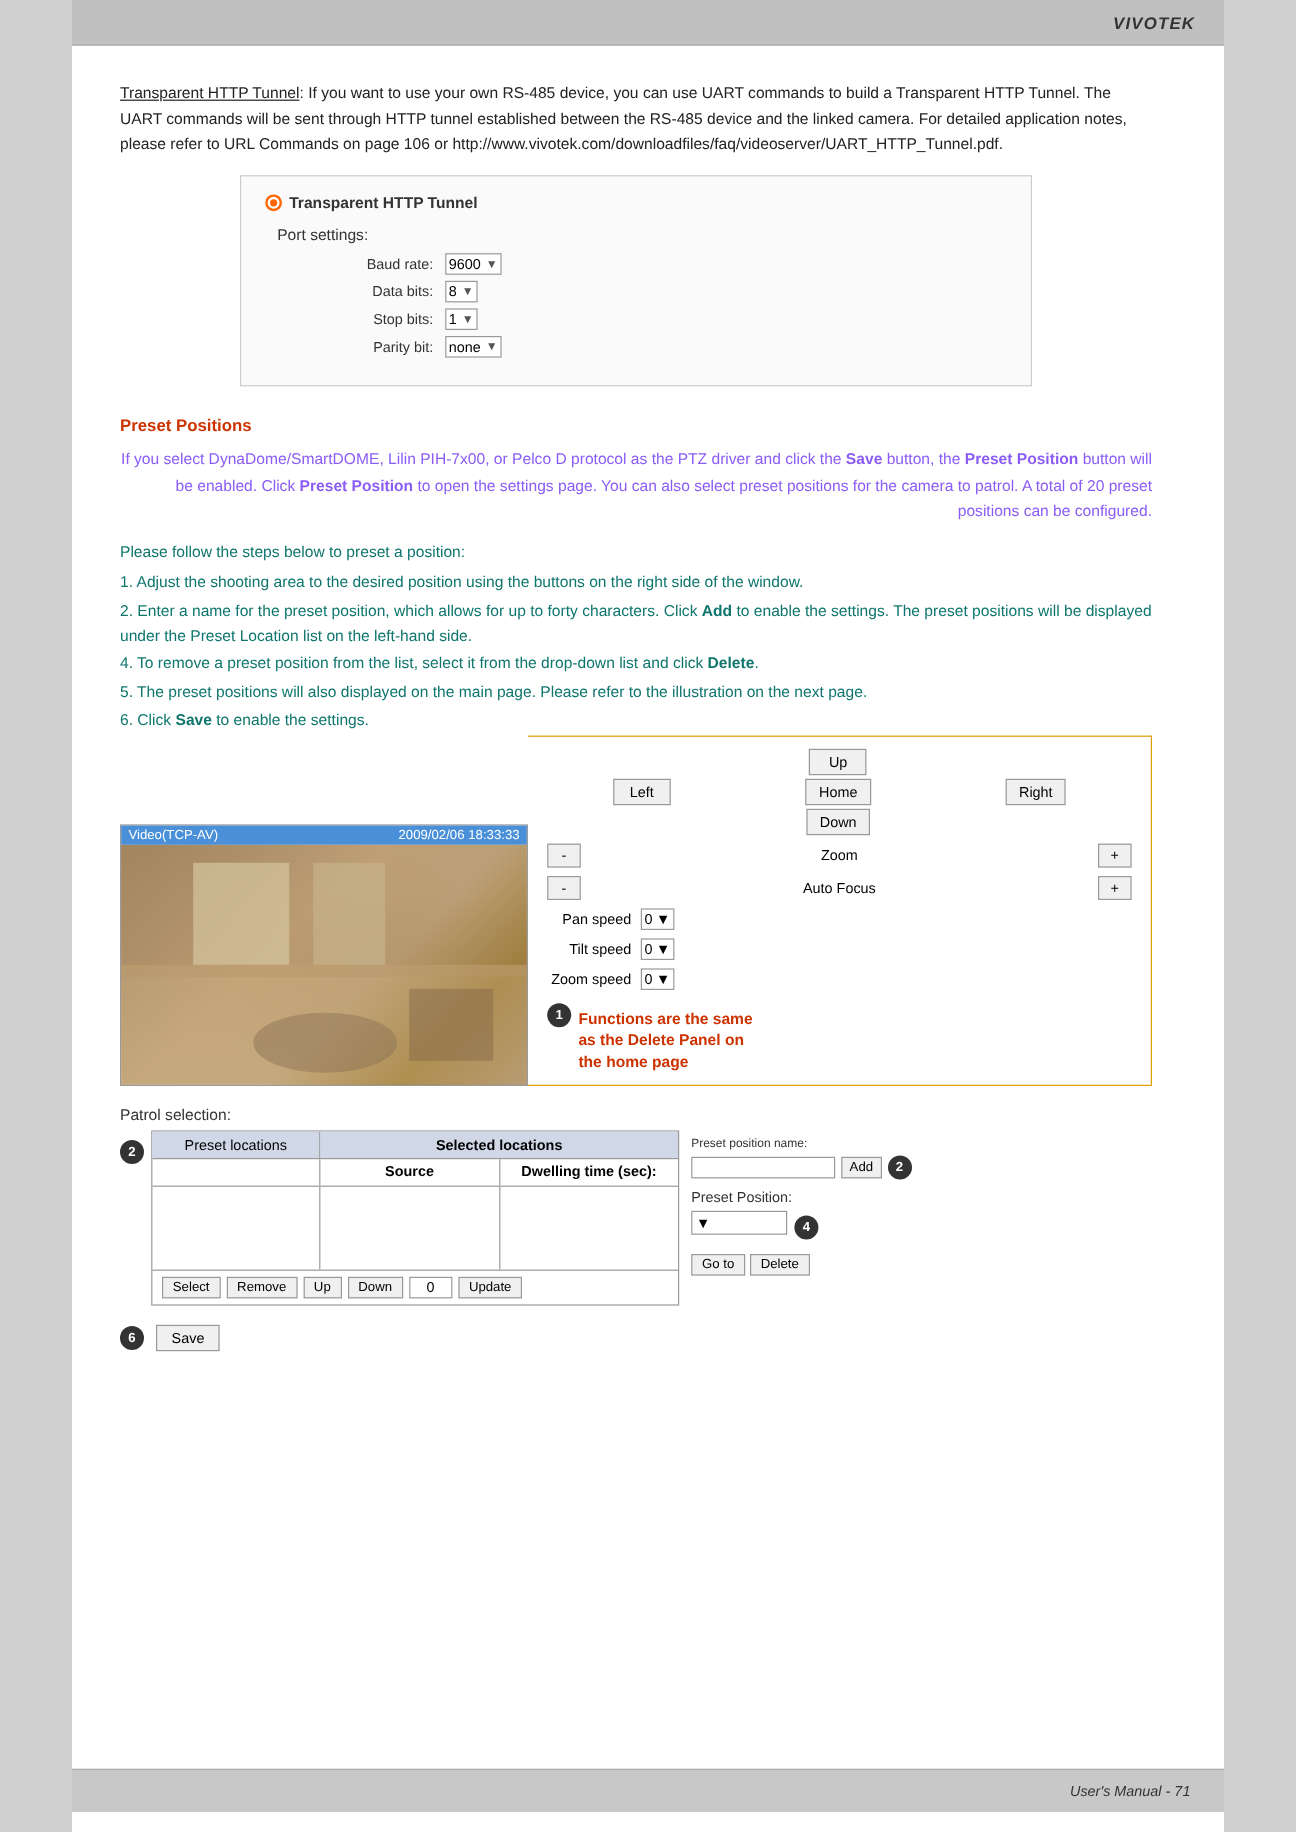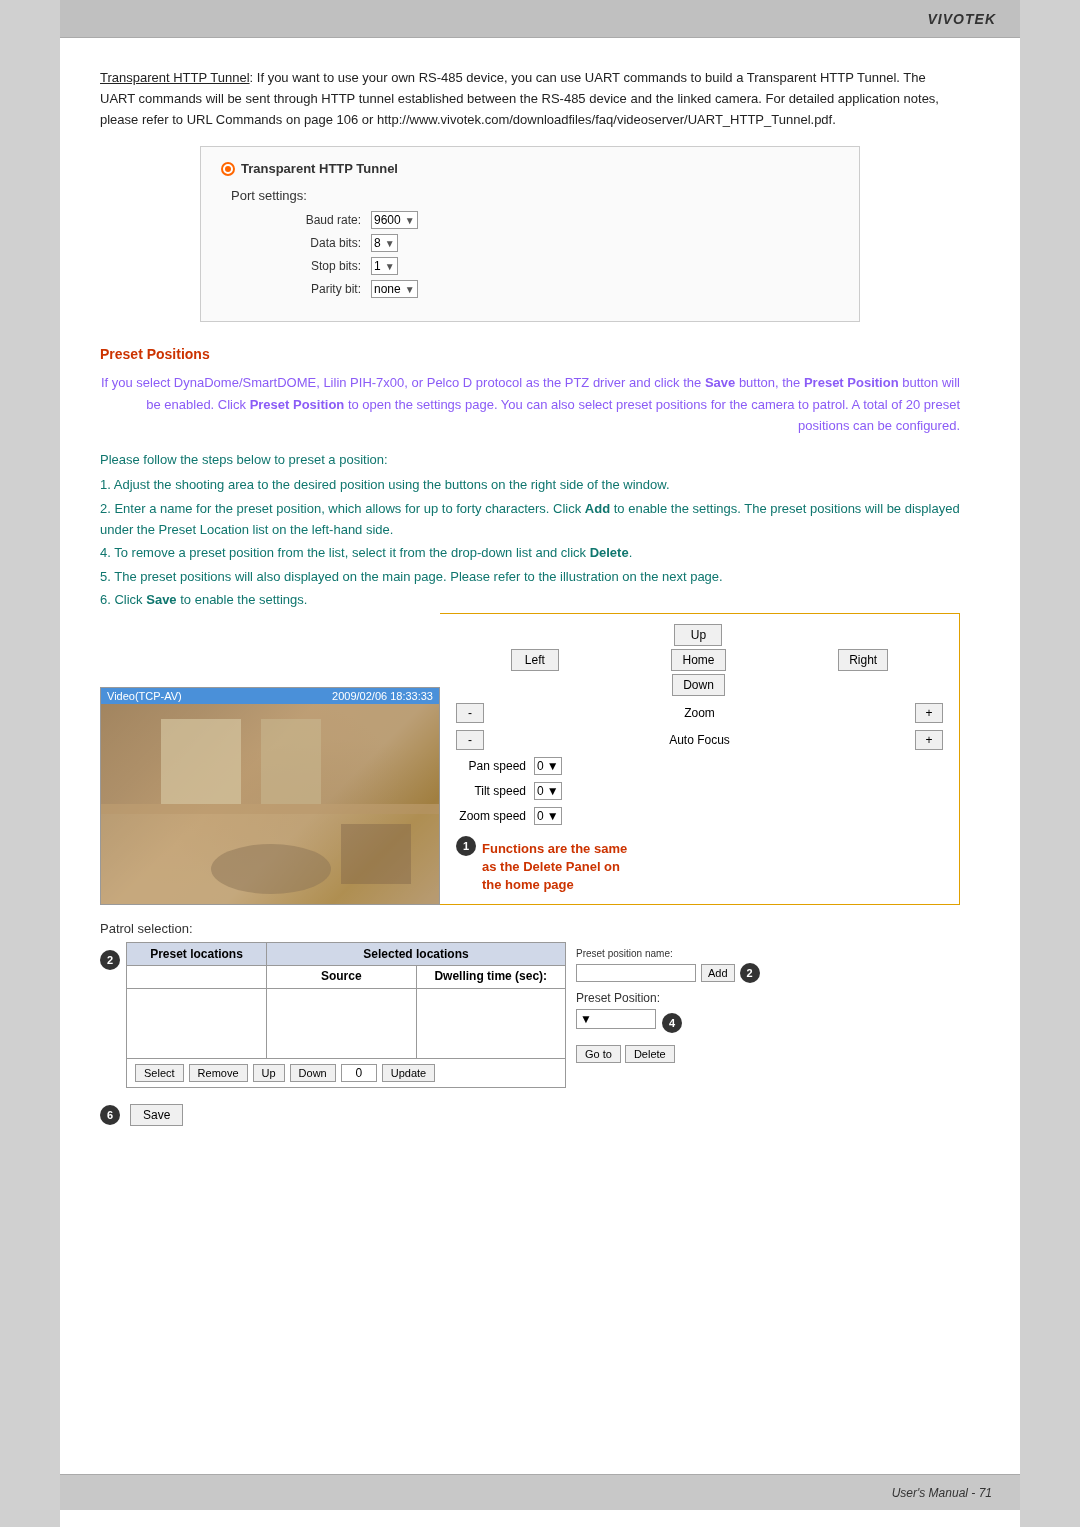--- a/index.html
+++ b/index.html
@@ -271,21 +271,21 @@
     }
     .patrol-table-header {
       display: flex;
     }
     .patrol-col-preset {
       width: 140px;
       background: #d0d8e8;
       border-right: 1px solid #999;
       padding: 4px 8px;
       font-size: 12px;
-      font-weight: bold;
+      font-weight: normal;
       text-align: center;
     }
     .patrol-col-selected {
       flex: 1;
       background: #d0d8e8;
       padding: 4px 8px;
       font-size: 12px;
       font-weight: bold;
       text-align: center;
     }

